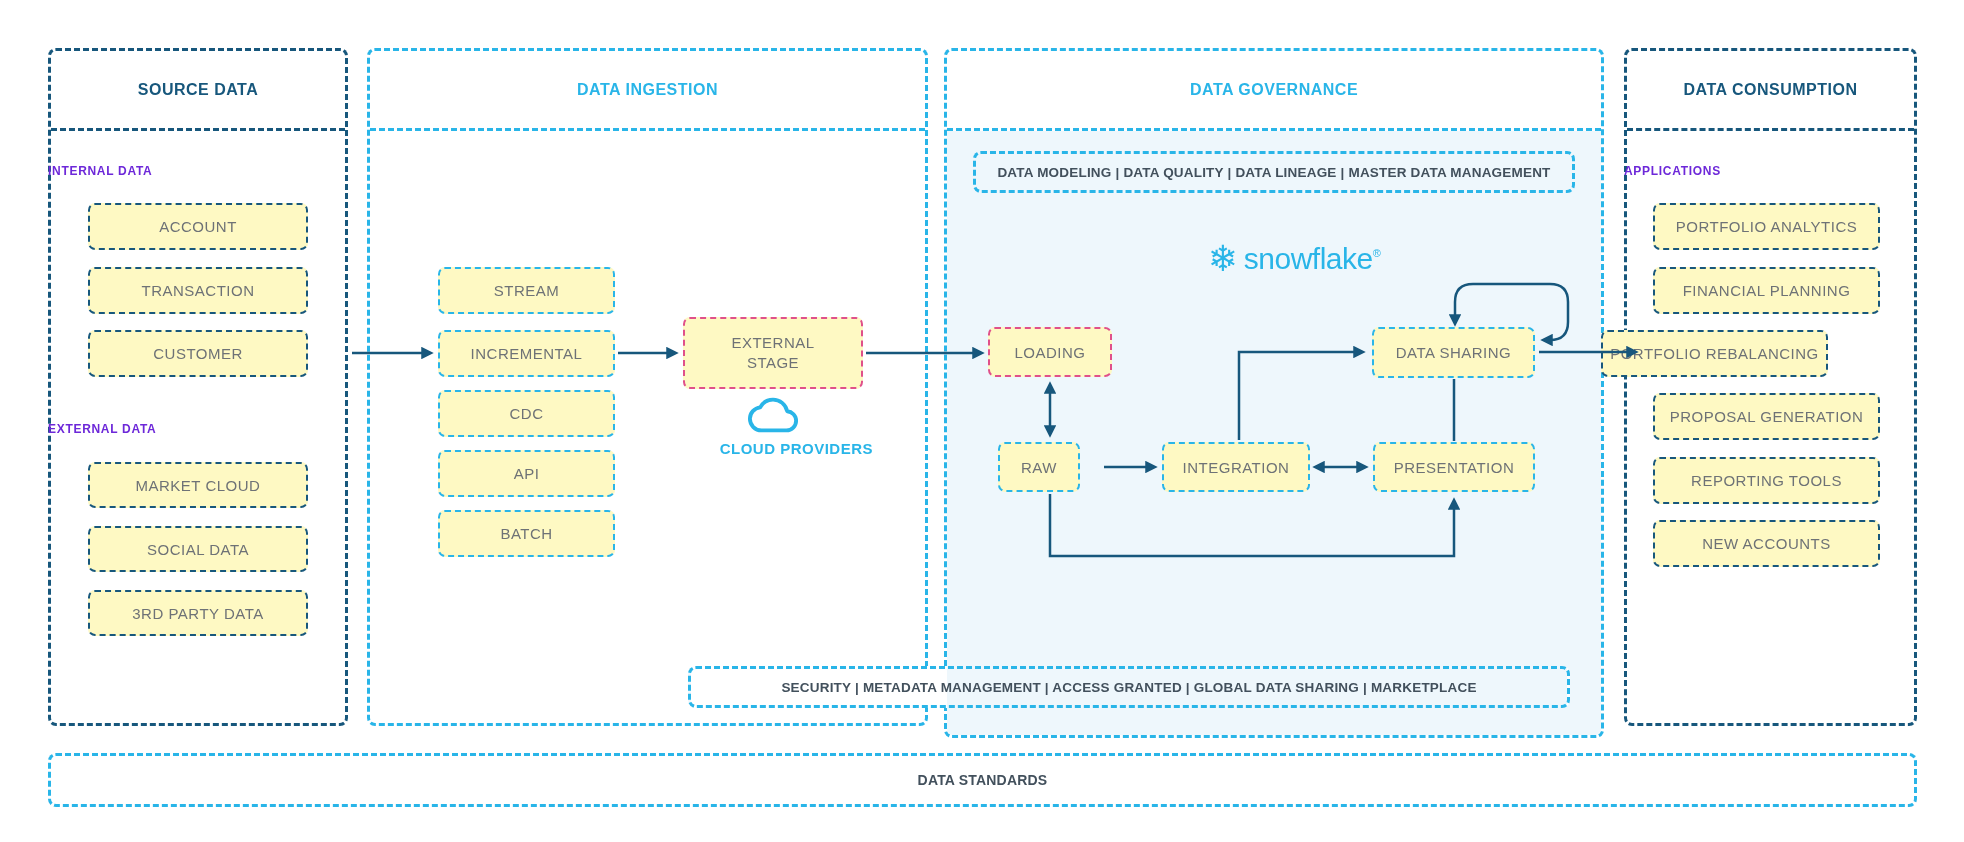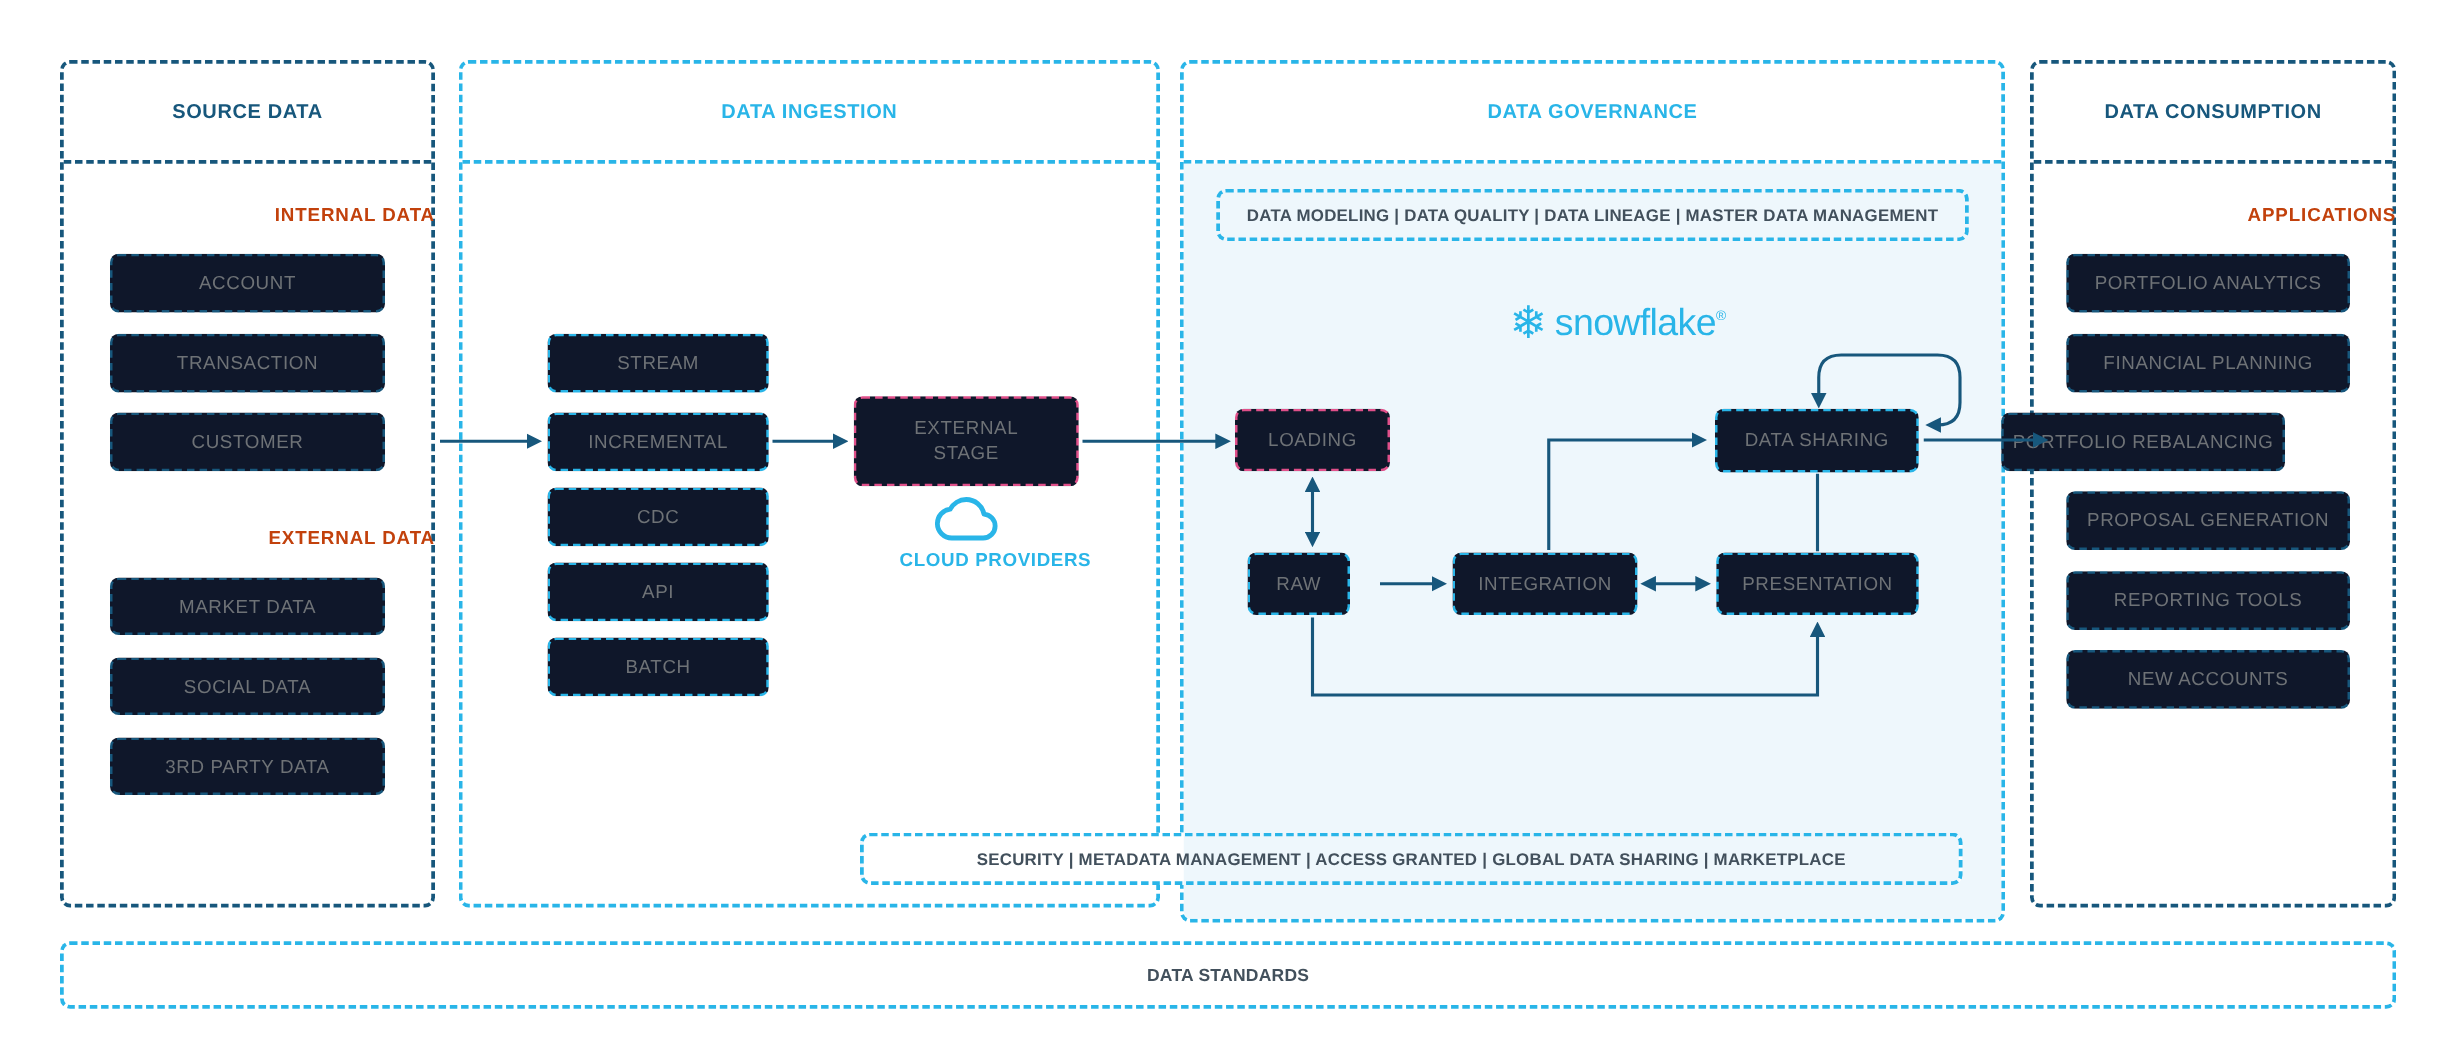--- a/index.html
+++ b/index.html
@@ -8,25 +8,25 @@
 
   
   .sec{position:absolute;box-sizing:border-box;border:3px dashed #17577c;border-radius:8px;z-index:1;}
   .sec-blue{border-color:#29b5e8;}
   .sec-header{box-sizing:border-box;height:80px;display:flex;align-items:center;justify-content:center;
               border-bottom:3px dashed #17577c;font-weight:bold;font-size:16px;letter-spacing:0.5px;color:#17577c;}
   .sec-blue .sec-header{border-bottom-color:#29b5e8;color:#29b5e8;}
   .gov-body{position:absolute;left:0;right:0;top:80px;bottom:0;background:#eef7fc;border-radius:0 0 6px 6px;}
 
   
-  .subhead{position:absolute;z-index:3;text-align:right;font-weight:bold;font-size:15px;color:#c2410c;letter-spacing:0.7px;}
+  .subhead{position:absolute;z-index:3;text-align:left;font-weight:bold;font-size:12px;color:#6d28d9;letter-spacing:0.7px;}
 
   
   .node{position:absolute;z-index:3;box-sizing:border-box;display:flex;align-items:center;justify-content:center;
-        background:#0f172a;border:2.5px dashed #17577c;border-radius:7px;
+        background:#fef9c3;border:2.5px dashed #17577c;border-radius:7px;
         font-size:15px;color:#6e7276;letter-spacing:0.5px;text-align:center;}
   .node-blue{border-color:#29b5e8;}
   .node-pink{border-color:#e0508a;}
   .pre{white-space:pre-line;line-height:1.35;}
 
   
   .banner{position:absolute;z-index:4;box-sizing:border-box;display:flex;align-items:center;justify-content:center;
           border:3px dashed #29b5e8;border-radius:8px;font-weight:bold;font-size:13.5px;color:#42505c;letter-spacing:0.2px;}
   .banner-services{background:linear-gradient(to right,#ffffff 0px,#ffffff 256px,#eef7fc 256px,#eef7fc 100%);}
   .banner-standards{font-size:14px;background:#ffffff;}
@@ -74,21 +74,21 @@
       <span>DATA CONSUMPTION</span>
     </div>
   </div>
 
   <div class="subhead" style="left:48px;top:164px;width:300px;">INTERNAL DATA</div>
   <div class="node" style="left:88px;top:203px;width:220px;height:47px;">ACCOUNT</div>
   <div class="node" style="left:88px;top:267px;width:220px;height:47px;">TRANSACTION</div>
   <div class="node" style="left:88px;top:330px;width:220px;height:47px;">CUSTOMER</div>
 
   <div class="subhead" style="left:48px;top:422px;width:300px;">EXTERNAL DATA</div>
-  <div class="node" style="left:88px;top:462px;width:220px;height:46px;">MARKET DATA</div>
+  <div class="node" style="left:88px;top:462px;width:220px;height:46px;">MARKET CLOUD</div>
   <div class="node" style="left:88px;top:526px;width:220px;height:46px;">SOCIAL DATA</div>
   <div class="node" style="left:88px;top:590px;width:220px;height:46px;">3RD PARTY DATA</div>
 
   <div class="node node-blue" style="left:438px;top:267px;width:177px;height:47px;">STREAM</div>
   <div class="node node-blue" style="left:438px;top:330px;width:177px;height:47px;">INCREMENTAL</div>
   <div class="node node-blue" style="left:438px;top:450px;width:177px;height:47px;">API</div>
   <div class="node node-blue" style="left:438px;top:390px;width:177px;height:47px;">CDC</div>
   <div class="node node-blue" style="left:438px;top:510px;width:177px;height:47px;">BATCH</div>
 
   <div class="node node-pink pre" style="left:683px;top:317px;width:180px;height:72px;">EXTERNAL

